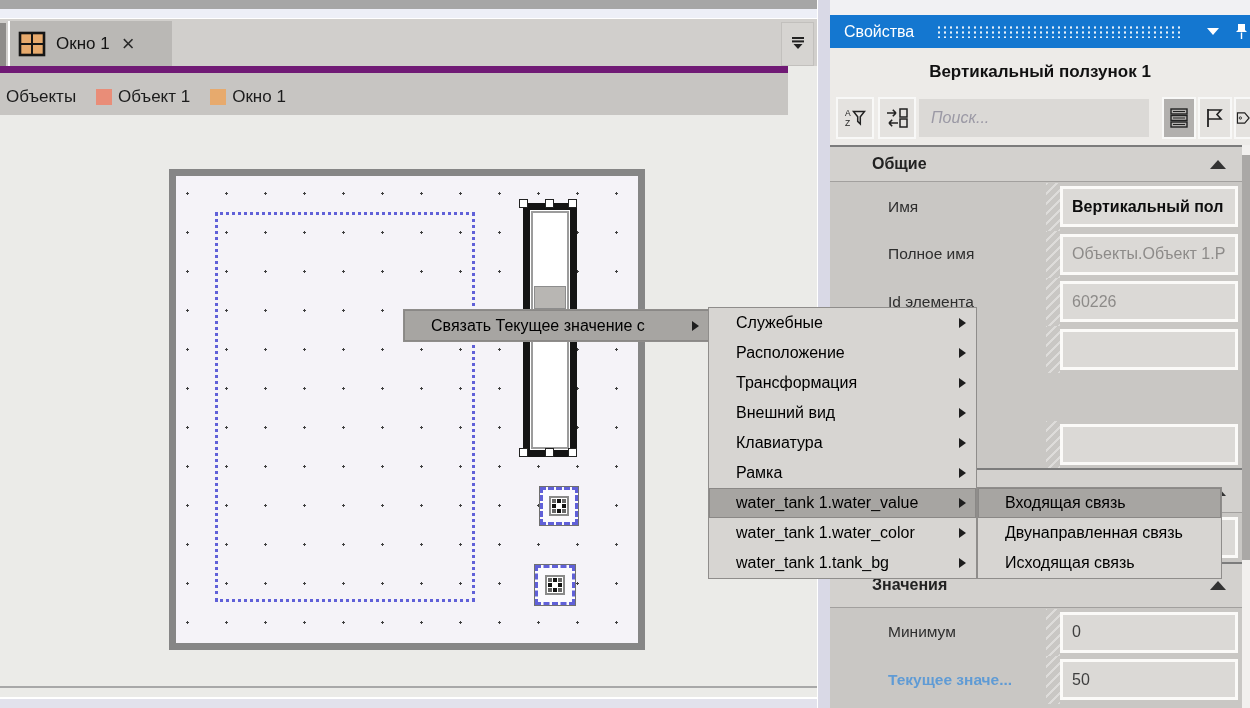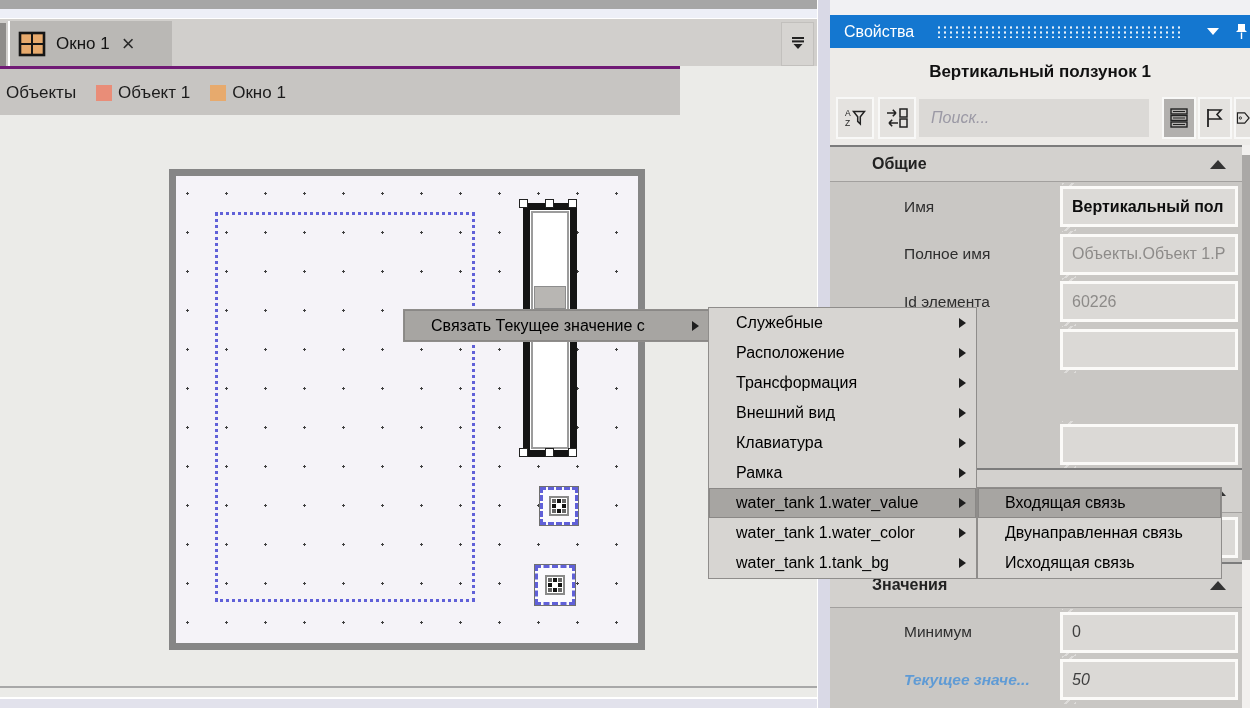--- a/index.html
+++ b/index.html
@@ -10,22 +10,22 @@
   .top-light{position:absolute;left:0;top:9px;width:817px;height:9px;background:#edeff7;border-bottom:1px solid #fff;}
   .tab-bar{position:absolute;left:0;top:19px;width:817px;height:47px;background:#d1cfcc;}
   .tab-stub{position:absolute;left:0;top:4px;width:6px;height:43px;background:#8e8c89;}
   .tab{position:absolute;left:8px;top:2px;width:164px;height:45px;background:#bab8b5;
        border-left:2px solid #fff;display:flex;align-items:center;padding-left:8px;box-sizing:border-box;}
   .tab-icon{width:28px;height:28px;display:inline-block;}
   .tab-label{font-size:17px;margin-left:10px;color:#141414;}
   .tab-close{font-size:22px;margin-left:12px;color:#2a2a2a;line-height:20px;cursor:default;}
   .tab-overflow-btn{position:absolute;left:781px;top:3px;width:31px;height:42px;background:#d6d4d1;
        border:1px solid #c2c0bd;display:flex;align-items:center;justify-content:center;}
-  .breadcrumb{position:absolute;left:0;top:66px;width:680px;height:48px;background:#c7c5c2;
-       border-top:3px solid #701a75;display:flex;align-items:center;font-size:17px;color:#1c1c1c;}
+  .breadcrumb{position:absolute;left:0;top:66px;width:788px;height:48px;background:#c7c5c2;
+       border-top:7px solid #701a75;display:flex;align-items:center;font-size:17px;color:#1c1c1c;}
   .bc-label{margin:0 6px;}
   .bc-sw{width:16px;height:16px;display:inline-block;margin-left:14px;}
   
   .canvas-area{position:absolute;left:0;top:115px;width:817px;height:571px;background:#ebebe8;}
   .design-window{position:absolute;left:169px;top:54px;width:462px;height:467px;
        border:7px solid #868686;background:#f5f3f8;
        background-image:radial-gradient(circle,#3f3f3f 1.1px,transparent 1.4px);
        background-size:39px 39px;background-position:31px 37px;}
   .selection-rect{position:absolute;left:39px;top:36px;width:260px;height:390px;
        border:3px dotted #6060d8;box-sizing:border-box;}
@@ -68,21 +68,21 @@
        font-family:"Liberation Sans",sans-serif;font-size:16px;font-style:italic;color:#55535f;
        padding-left:12px;box-sizing:border-box;outline:none;}
   .search::placeholder{color:#9b99a5;font-style:italic;}
   #props-content{position:absolute;left:0;top:145px;width:420px;height:563px;background:#c9c7c4;overflow:hidden;}
   .psec-h{position:absolute;left:0;width:412px;background:#d3d1ce;border-top:2px solid #7c7c7c;
        border-bottom:1px solid #a2a09e;box-sizing:border-box;}
   .psec-t{position:absolute;left:42px;top:50%;transform:translateY(-50%);font-size:16px;font-weight:bold;color:#222;}
   .up-arrow{position:absolute;right:16px;top:50%;margin-top:-4px;width:0;height:0;
        border-left:8px solid transparent;border-right:8px solid transparent;border-bottom:9px solid #333;}
   .prow{position:absolute;left:0;width:420px;}
-  .plabel{position:absolute;left:16px;top:0;width:230px;height:100%;}
+  .plabel{position:absolute;left:0;top:0;width:230px;height:100%;}
   .plabel::after{content:"";position:absolute;right:0;top:0;width:14px;height:100%;
        background:repeating-linear-gradient(315deg,rgba(255,255,255,.38) 0 2px,transparent 2px 7px);}
   .plabel span{position:absolute;left:58px;top:50%;transform:translateY(-50%);font-size:15.5px;color:#2e2e2e;white-space:nowrap;}
   .plabel span.blue{color:#5f9bd5;font-weight:bold;}
   .pvalbox{position:absolute;left:230px;top:3px;width:178px;height:41px;box-sizing:border-box;
        border:3px solid #fbfaf8;background:#dbd9d6;overflow:hidden;}
   .pvalbox .vtext{position:absolute;left:9px;top:50%;transform:translateY(-50%);font-size:16px;
        color:#3f3f3f;white-space:nowrap;}
   .pvalbox.readonly .vtext{color:#8d8b89;}
   .pvalbox.editable-bold{background:#dcdad7;}
@@ -302,21 +302,21 @@
           <span class="up-arrow"></span>
         </div>
         <div class="prow" style="top: 463.5px; height: 47.5px;">
           <div class="plabel">
             <span>Минимум</span>
           </div>
           <div class="pvalbox normal">
             <span class="vtext">0</span>
           </div>
         </div>
-        <div class="prow" style="top: 511px; height: 47.5px; font-style: italic;">
+        <div class="prow" style="top: 511px; height: 47.5px;">
           <div class="plabel">
             <span class="blue">Текущее значе...</span>
           </div>
           <div class="pvalbox normal">
             <span class="vtext">50</span>
           </div>
         </div>
       </div>
 
     <div class="vscroll">

